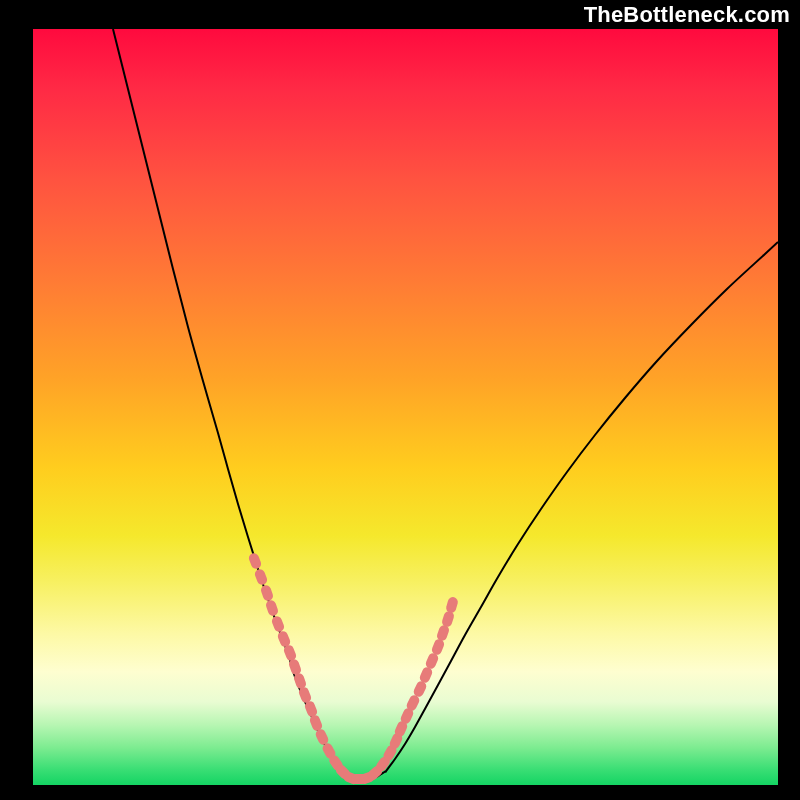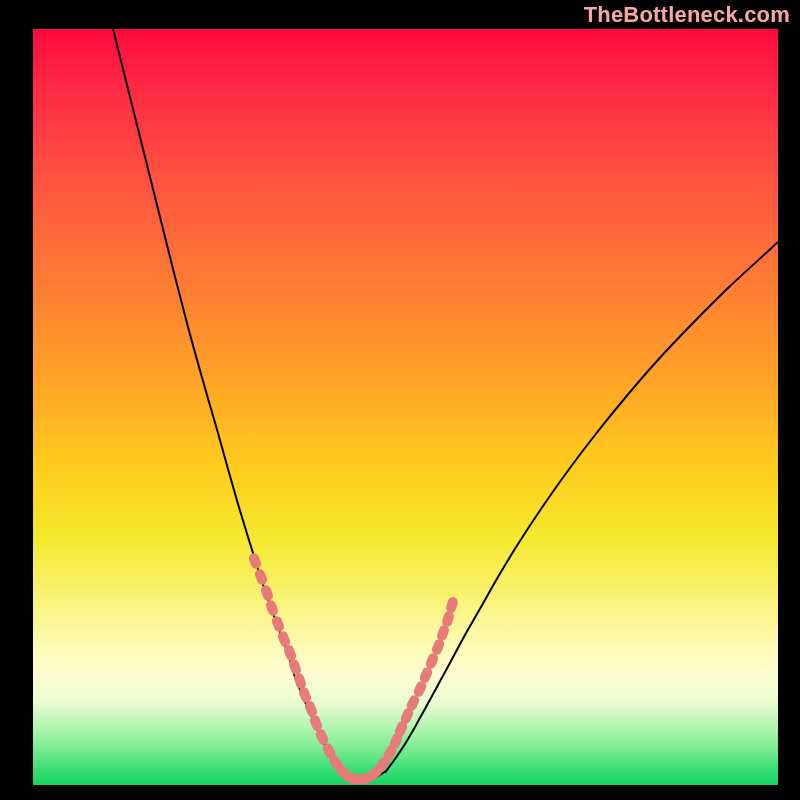--- a/index.html
+++ b/index.html
@@ -16,21 +16,21 @@
     height: 800px;
     background: #000000;
   }
   .watermark {
     position: absolute;
     top: 2px;
     right: 10px;
     font-family: Arial, Helvetica, sans-serif;
     font-size: 22px;
     font-weight: 600;
-    color: #fca5a5;
+    color: #ffffff;
     letter-spacing: 0.2px;
     z-index: 10;
   }
   .plot-area {
     position: absolute;
     left: 33px;
     top: 29px;
     width: 745px;
     height: 756px;
     

